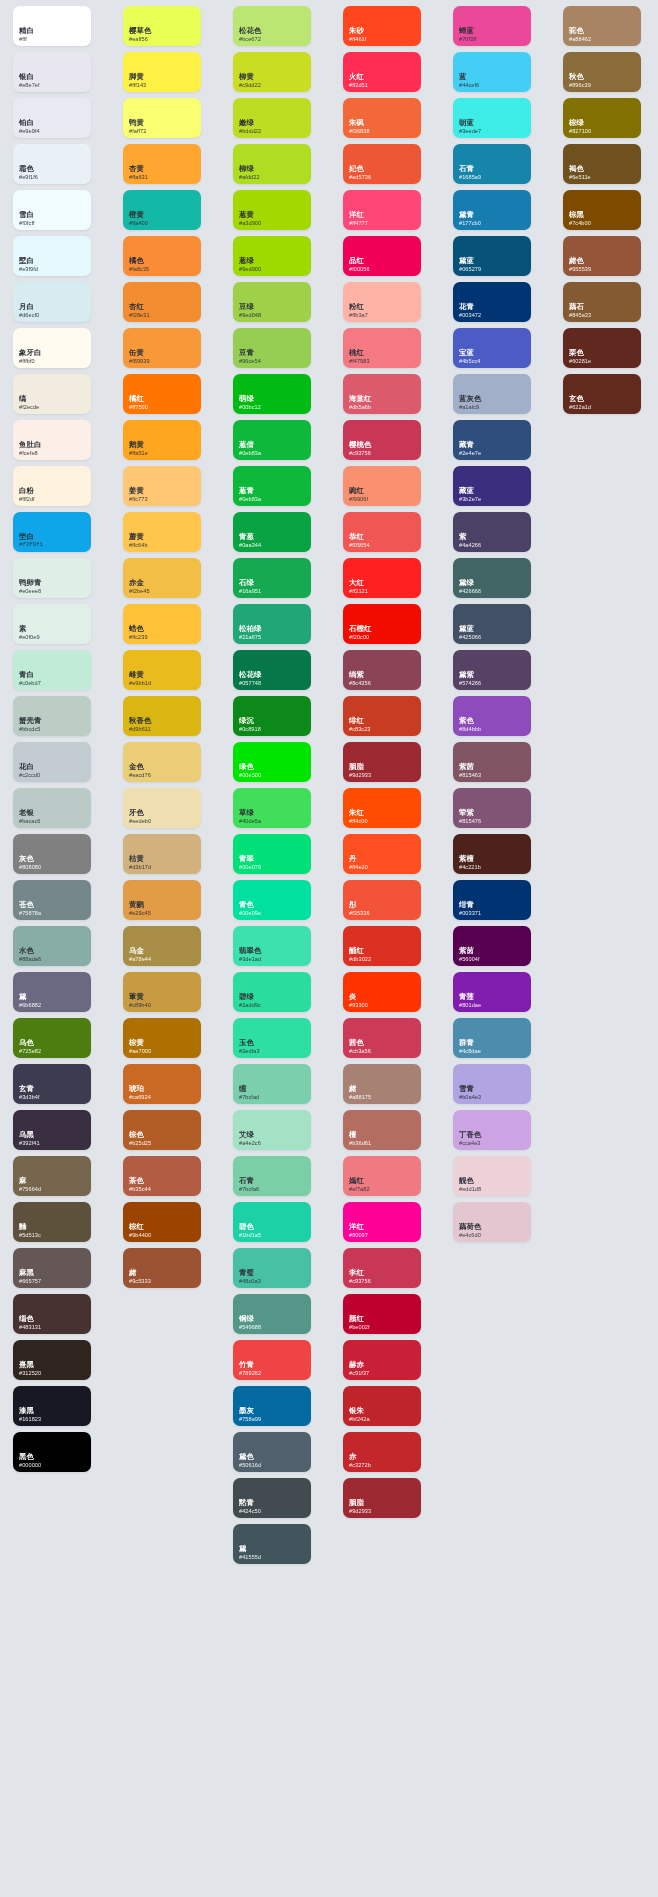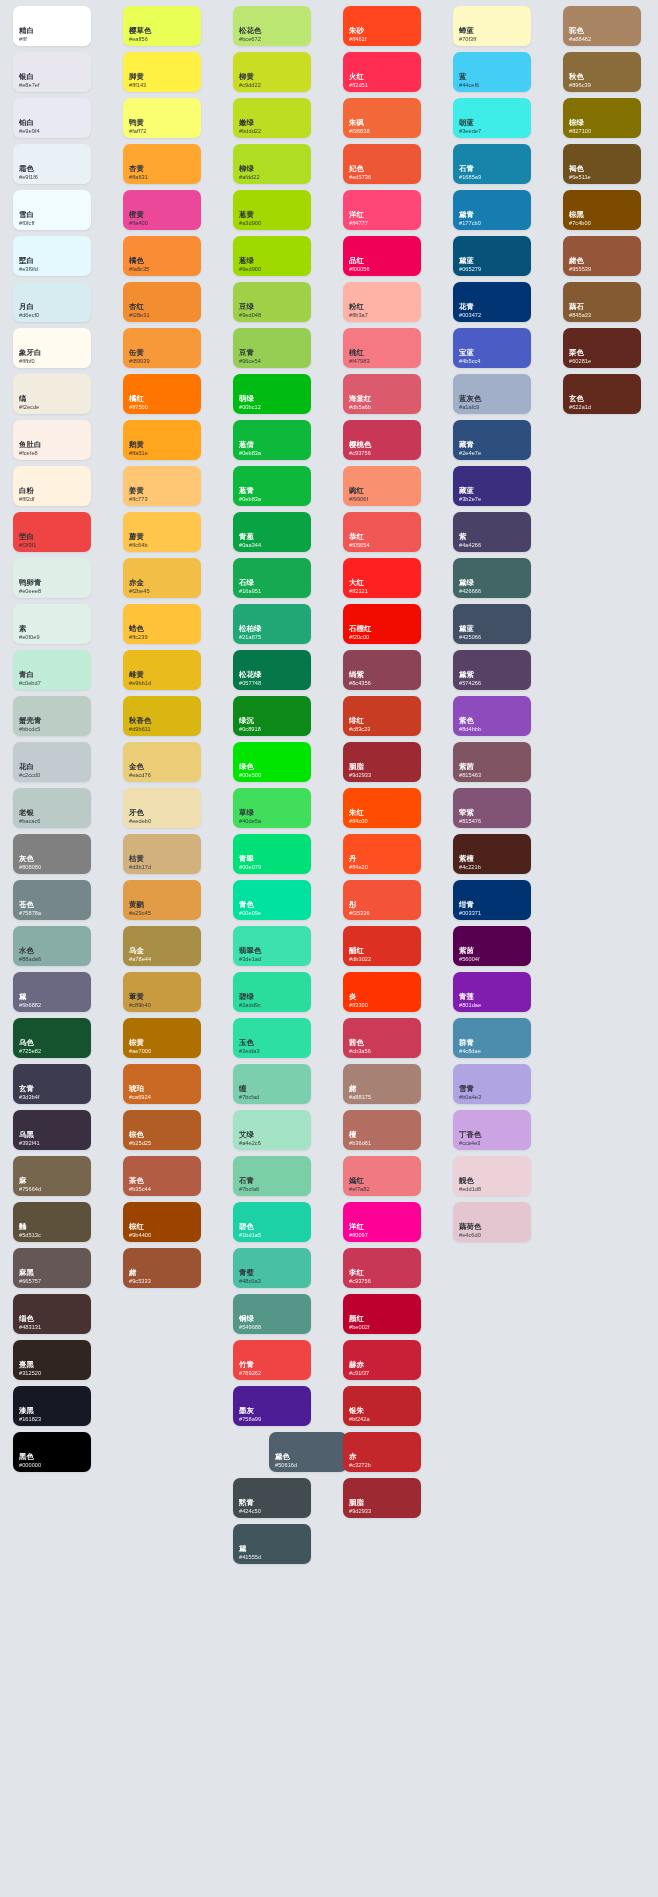--- a/index.html
+++ b/index.html
@@ -128,21 +128,21 @@
           <span class="swatch-name">鱼肚白</span>
           <span class="swatch-hex">#fcefe8</span>
         </div>
       </div>
       <div class="swatch-card txt-dark" style="background: rgb(255, 242, 223);">
         <div class="swatch-text">
           <span class="swatch-name">白粉</span>
           <span class="swatch-hex">#fff2df</span>
         </div>
       </div>
-      <div class="swatch-card txt-dark" style="background: #ef4444;">
+      <div class="swatch-card txt-dark" style="background: #0ea5e9; font-family: Liberation Mono, monospace;">
         <div class="swatch-text">
           <span class="swatch-name">茔白</span>
           <span class="swatch-hex">#f3f9f1</span>
         </div>
       </div>
       <div class="swatch-card txt-dark" style="background: rgb(224, 238, 232);">
         <div class="swatch-text">
           <span class="swatch-name">鸭卵青</span>
           <span class="swatch-hex">#e0eee8</span>
         </div>
@@ -194,21 +194,21 @@
           <span class="swatch-name">水色</span>
           <span class="swatch-hex">#88ada6</span>
         </div>
       </div>
       <div class="swatch-card txt-light" style="background: rgb(107, 104, 130);">
         <div class="swatch-text">
           <span class="swatch-name">黛</span>
           <span class="swatch-hex">#6b6882</span>
         </div>
       </div>
-      <div class="swatch-card txt-light" style="background: #14532d;">
+      <div class="swatch-card txt-light" style="background: #4d7c0f;">
         <div class="swatch-text">
           <span class="swatch-name">乌色</span>
           <span class="swatch-hex">#725e82</span>
         </div>
       </div>
       <div class="swatch-card txt-light" style="background: rgb(61, 59, 79);">
         <div class="swatch-text">
           <span class="swatch-name">玄青</span>
           <span class="swatch-hex">#3d3b4f</span>
         </div>
@@ -280,21 +280,21 @@
           <span class="swatch-name">鸭黄</span>
           <span class="swatch-hex">#faff72</span>
         </div>
       </div>
       <div class="swatch-card txt-dark" style="background: rgb(255, 166, 49);">
         <div class="swatch-text">
           <span class="swatch-name">杏黄</span>
           <span class="swatch-hex">#ffa631</span>
         </div>
       </div>
-      <div class="swatch-card txt-dark" style="background: #ec4899; text-decoration: underline;">
+      <div class="swatch-card txt-dark" style="background: #14b8a6; text-decoration: underline;">
         <div class="swatch-text">
           <span class="swatch-name">橙黄</span>
           <span class="swatch-hex">#ffa400</span>
         </div>
       </div>
       <div class="swatch-card txt-dark" style="background: rgb(250, 140, 53);">
         <div class="swatch-text">
           <span class="swatch-name">橘色</span>
           <span class="swatch-hex">#fa8c35</span>
         </div>
@@ -606,27 +606,27 @@
           <span class="swatch-name">铜绿</span>
           <span class="swatch-hex">#549688</span>
         </div>
       </div>
       <div class="swatch-card txt-light" style="background: #ef4444; padding-left: 40px;">
         <div class="swatch-text">
           <span class="swatch-name">竹青</span>
           <span class="swatch-hex">#789262</span>
         </div>
       </div>
-      <div class="swatch-card txt-light" style="background: #4c1d95;">
+      <div class="swatch-card txt-light" style="background: #0369a1;">
         <div class="swatch-text">
           <span class="swatch-name">墨灰</span>
           <span class="swatch-hex">#758a99</span>
         </div>
       </div>
-      <div class="swatch-card txt-light" style="background: rgb(80, 97, 109); margin-left: 36px;">
+      <div class="swatch-card txt-light" style="background: rgb(80, 97, 109);">
         <div class="swatch-text">
           <span class="swatch-name">黛色</span>
           <span class="swatch-hex">#50616d</span>
         </div>
       </div>
       <div class="swatch-card txt-light" style="background: rgb(66, 76, 80);">
         <div class="swatch-text">
           <span class="swatch-name">黙青</span>
           <span class="swatch-hex">#424c50</span>
         </div>
@@ -832,21 +832,21 @@
         </div>
       </div>
       <div class="swatch-card txt-light" style="background: rgb(157, 41, 51);">
         <div class="swatch-text">
           <span class="swatch-name">胭脂</span>
           <span class="swatch-hex">#9d2933</span>
         </div>
       </div>
     </div>
     <div class="palette-column">
-      <div class="swatch-card txt-dark" style="background: #fef9c3;">
+      <div class="swatch-card txt-dark" style="background: #ec4899;">
         <div class="swatch-text">
           <span class="swatch-name">蝉蓝</span>
           <span class="swatch-hex">#70f3ff</span>
         </div>
       </div>
       <div class="swatch-card txt-dark" style="background: rgb(68, 206, 246);">
         <div class="swatch-text">
           <span class="swatch-name">蓝</span>
           <span class="swatch-hex">#44cef6</span>
         </div>

